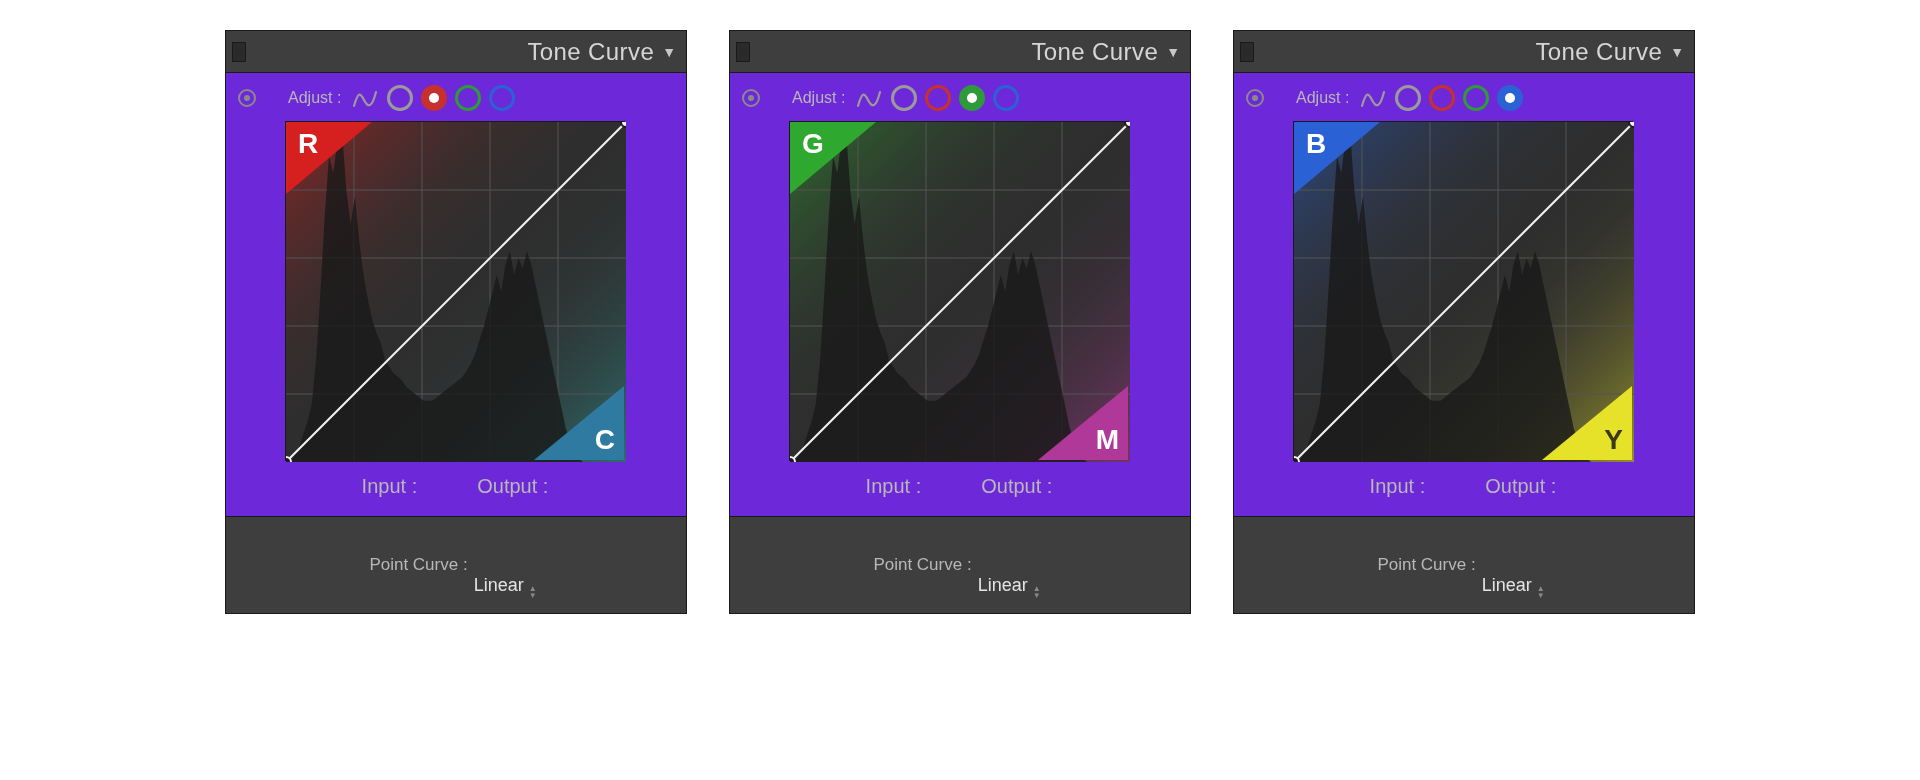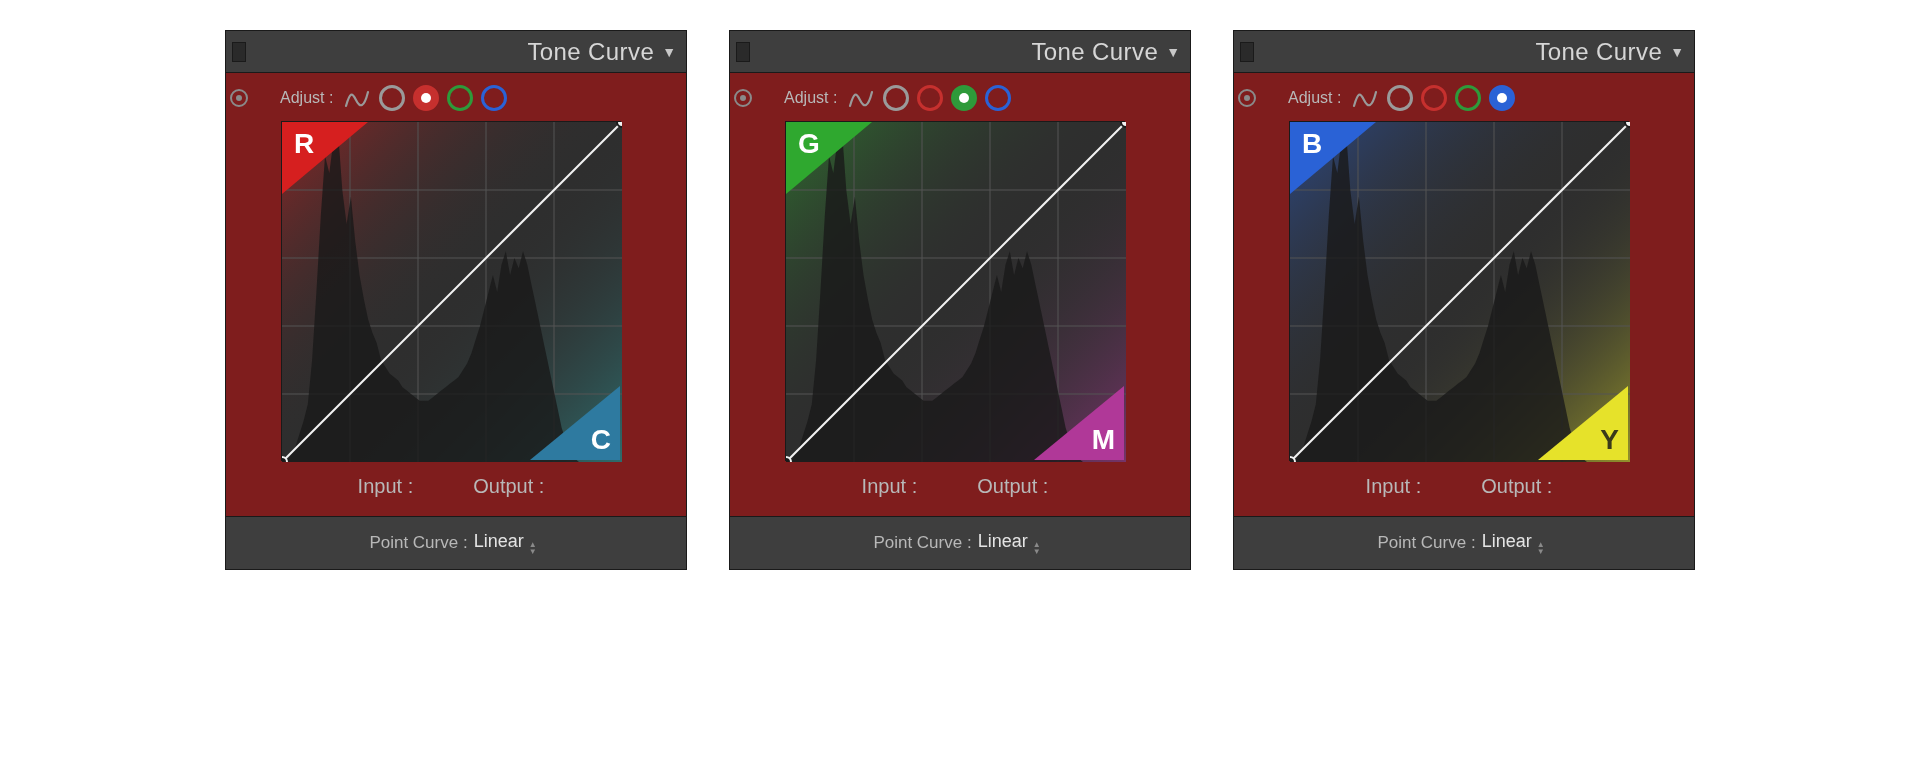--- a/index.html
+++ b/index.html
@@ -36,22 +36,22 @@
     color: #d6d6d6;
     font-size: 24px;
     font-weight: 300;
     margin-right: 8px;
     letter-spacing: 0.4px;
   }
   .collapse-icon {
     color: #c8c8c8; font-size: 14px;
   }
   .panel-body {
-    padding: 8px 14px 14px 4px;
-    background: #7f1d1d;
+    padding: 8px 14px 14px 12px;
+    background: #6d28d9;
     display: flex;
     flex-direction: column;
   }
 
   .adjust-row {
     display: flex;
     align-items: center;
     gap: 8px;
     padding: 4px 0 10px 0;
   }
@@ -124,20 +124,21 @@
     display: flex;
     align-items: center;
     color: #b8b8b8;
     justify-content: center;
   }
   .pc-label { font-size: 17px; }
   .pc-value {
     color: #e4e4e4;
     font-size: 18px;
     padding: 2px 6px;
+    margin-top: 44px;
   }
   .updown {
     display: inline-flex; flex-direction: column;
     gap: 0; color: #8a8a8a; font-size: 8px; line-height: 7px;
   }
 
   .corner {
     position: absolute;
     display: flex; align-items: flex-start; justify-content: flex-start;
     color: #fff; font-weight: 700; font-size: 28px;

